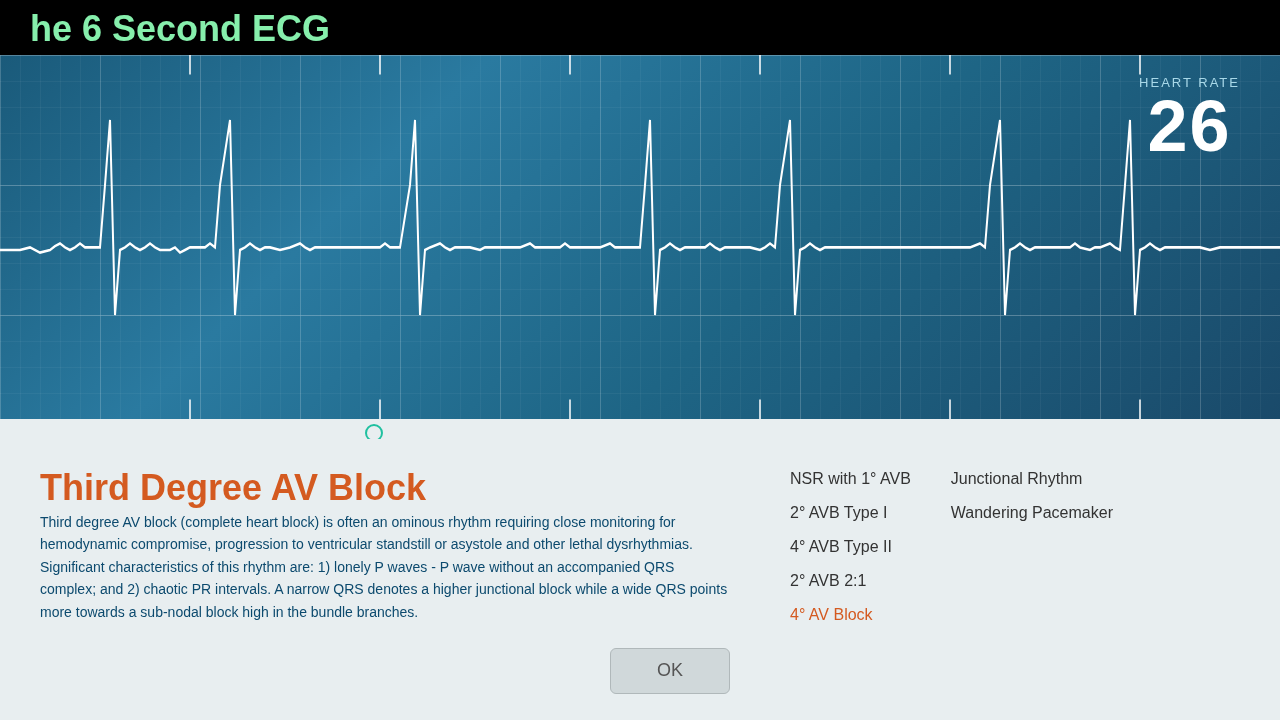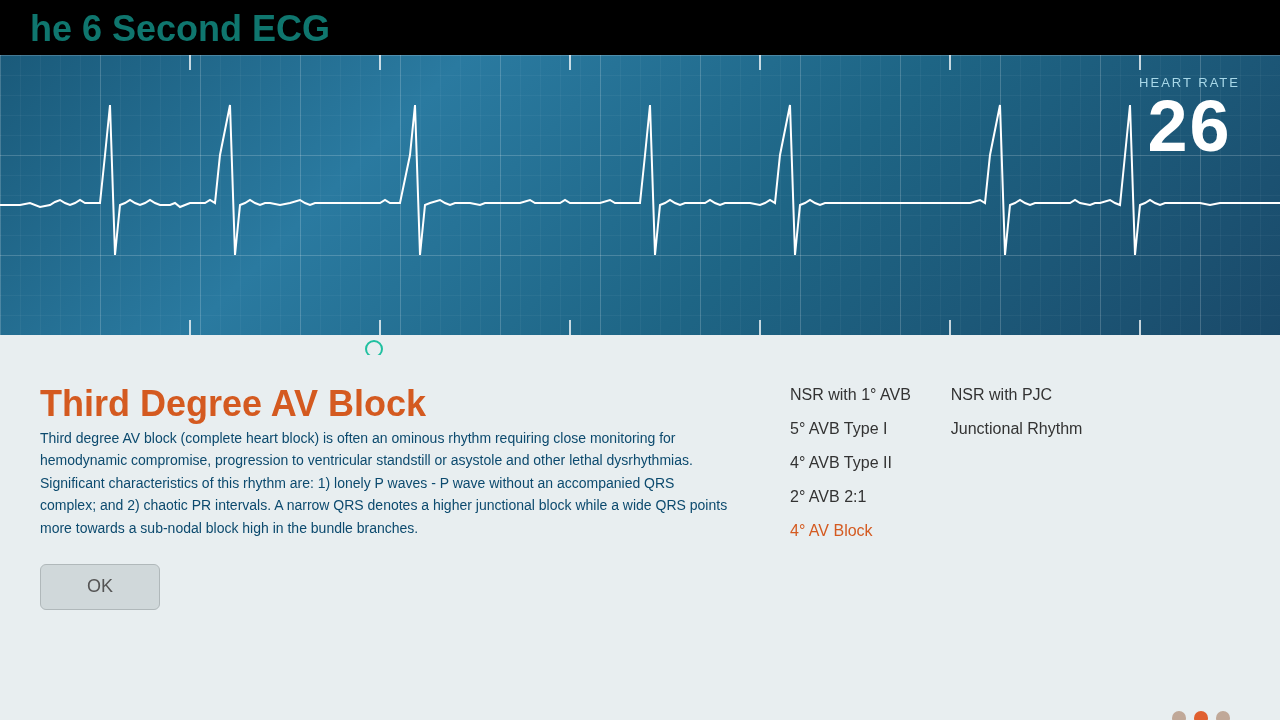--- a/index.html
+++ b/index.html
@@ -17,27 +17,27 @@
       background: #000;
       position: relative;
     }
 
     .app-title {
       position: absolute;
       bottom: 5px;
       left: 30px;
       font-size: 36px;
       font-weight: bold;
-      color: #0f766e;
+      color: #86efac;
       font-family: Arial, sans-serif;
     }
 
     .ecg-section {
       width: 100%;
-      height: 280px;
+      height: 364px;
       background: linear-gradient(135deg, #1a5a7a 0%, #2a7aa0 30%, #1e6585 60%, #1a4a6a 100%);
       position: relative;
       overflow: hidden;
     }
 
     .grid-svg {
       width: 100%;
       height: 100%;
     }
 
@@ -94,21 +94,21 @@
     .condition-description {
       font-size: 14px;
       line-height: 1.6;
       color: #0c4a6e;
       max-width: 700px;
     }
 
     .ok-button-container {
       margin-top: 25px;
       display: flex;
-      justify-content: flex-start;
+      justify-content: flex-end;
     }
 
     .ok-button {
       width: 120px;
       height: 46px;
       background: #d0d8da;
       border: 1px solid #b0b8ba;
       border-radius: 6px;
       font-size: 18px;
       color: #555;
@@ -276,29 +276,29 @@
       <div class="condition-title">Third Degree AV Block</div>
       <div class="condition-description">Third degree AV block (complete heart block) is often an ominous rhythm requiring close monitoring for hemodynamic compromise, progression to ventricular standstill or asystole and other lethal dysrhythmias. Significant characteristics of this rhythm are: 1) lonely P waves - P wave without an accompanied QRS complex; and 2) chaotic PR intervals. A narrow QRS denotes a higher junctional block while a wide QRS points more towards a sub-nodal block high in the bundle branches.</div>
       <div class="ok-button-container">
         <button class="ok-button">OK</button>
       </div>
     </div>
 
     <div class="right-content">
       <div class="menu-column">
         <span class="menu-item">NSR with 1° AVB</span>
-        <span class="menu-item">5° AVB Type I</span>
+        <span class="menu-item">2° AVB Type I</span>
         <span class="menu-item">4° AVB Type II</span>
         <span class="menu-item">2° AVB 2:1</span>
         <span class="menu-item active">4° AV Block</span>
       </div>
 
       <div class="menu-column">
-        <span class="menu-item">NSR with PJC</span>
         <span class="menu-item">Junctional Rhythm</span>
+        <span class="menu-item">Wandering Pacemaker</span>
       </div>
     </div>
   </div>
 
   <div class="pagination-dots">
     <div class="dot dot-inactive"></div>
     <div class="dot dot-active"></div>
     <div class="dot dot-inactive"></div>
   </div>
 </div>

